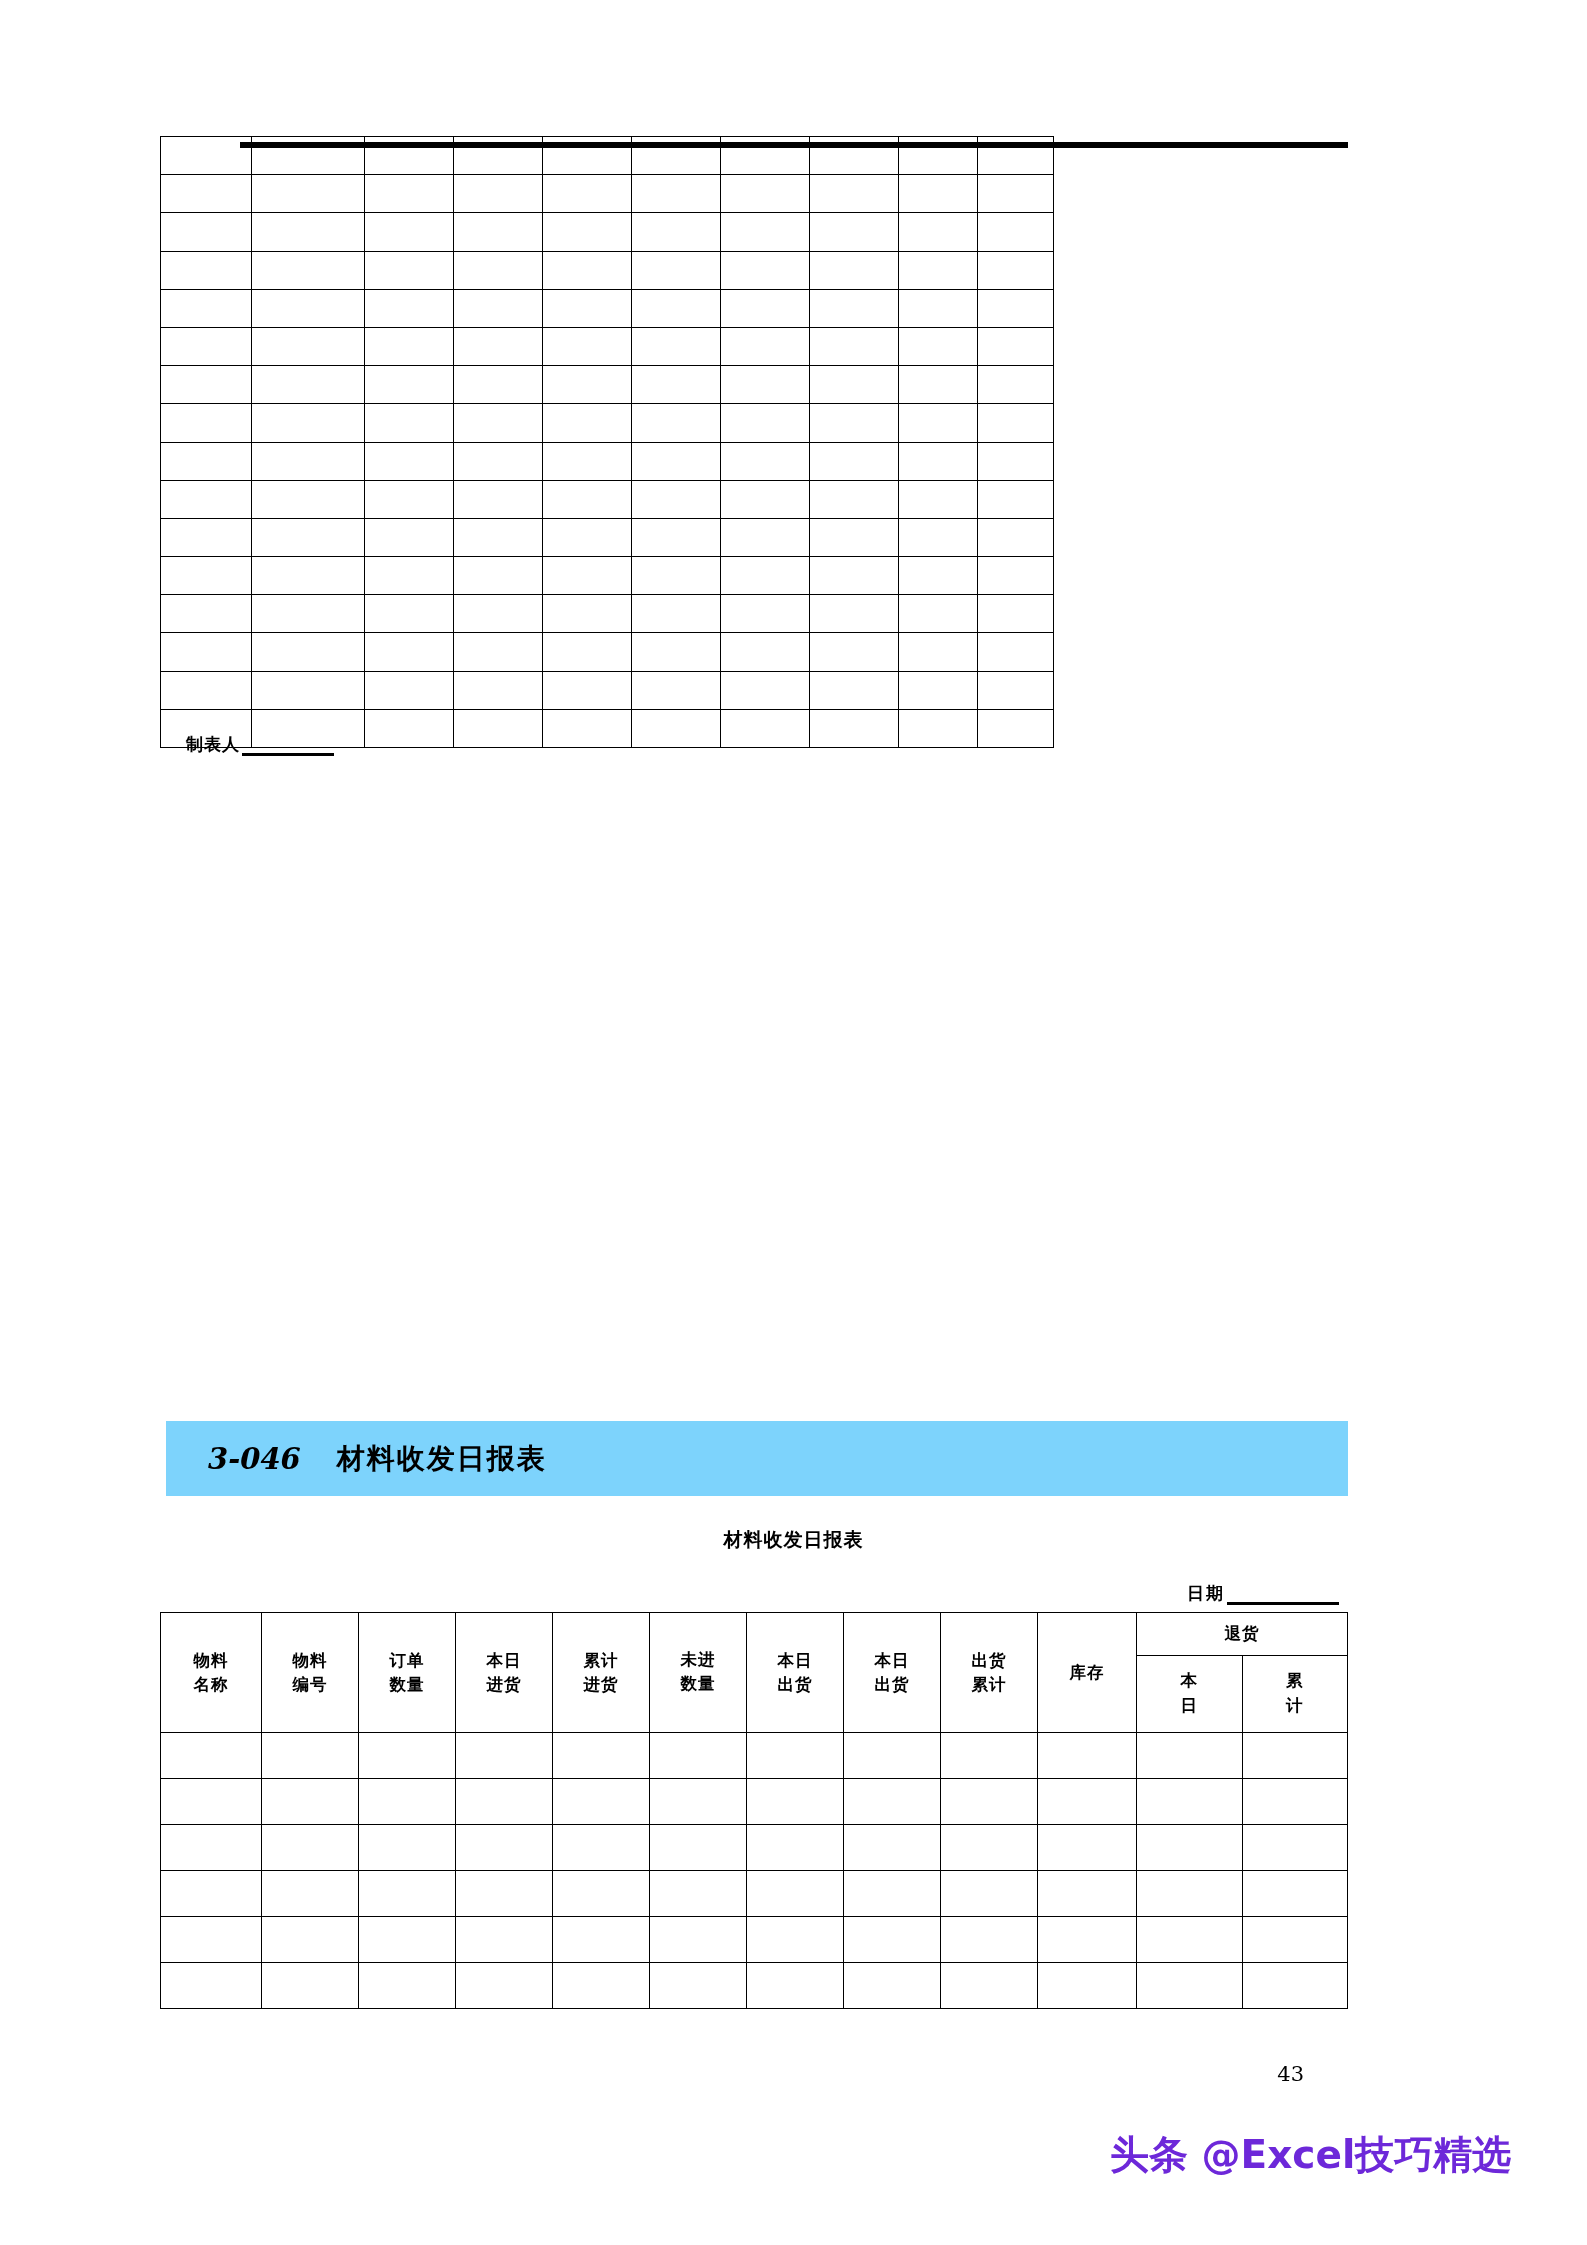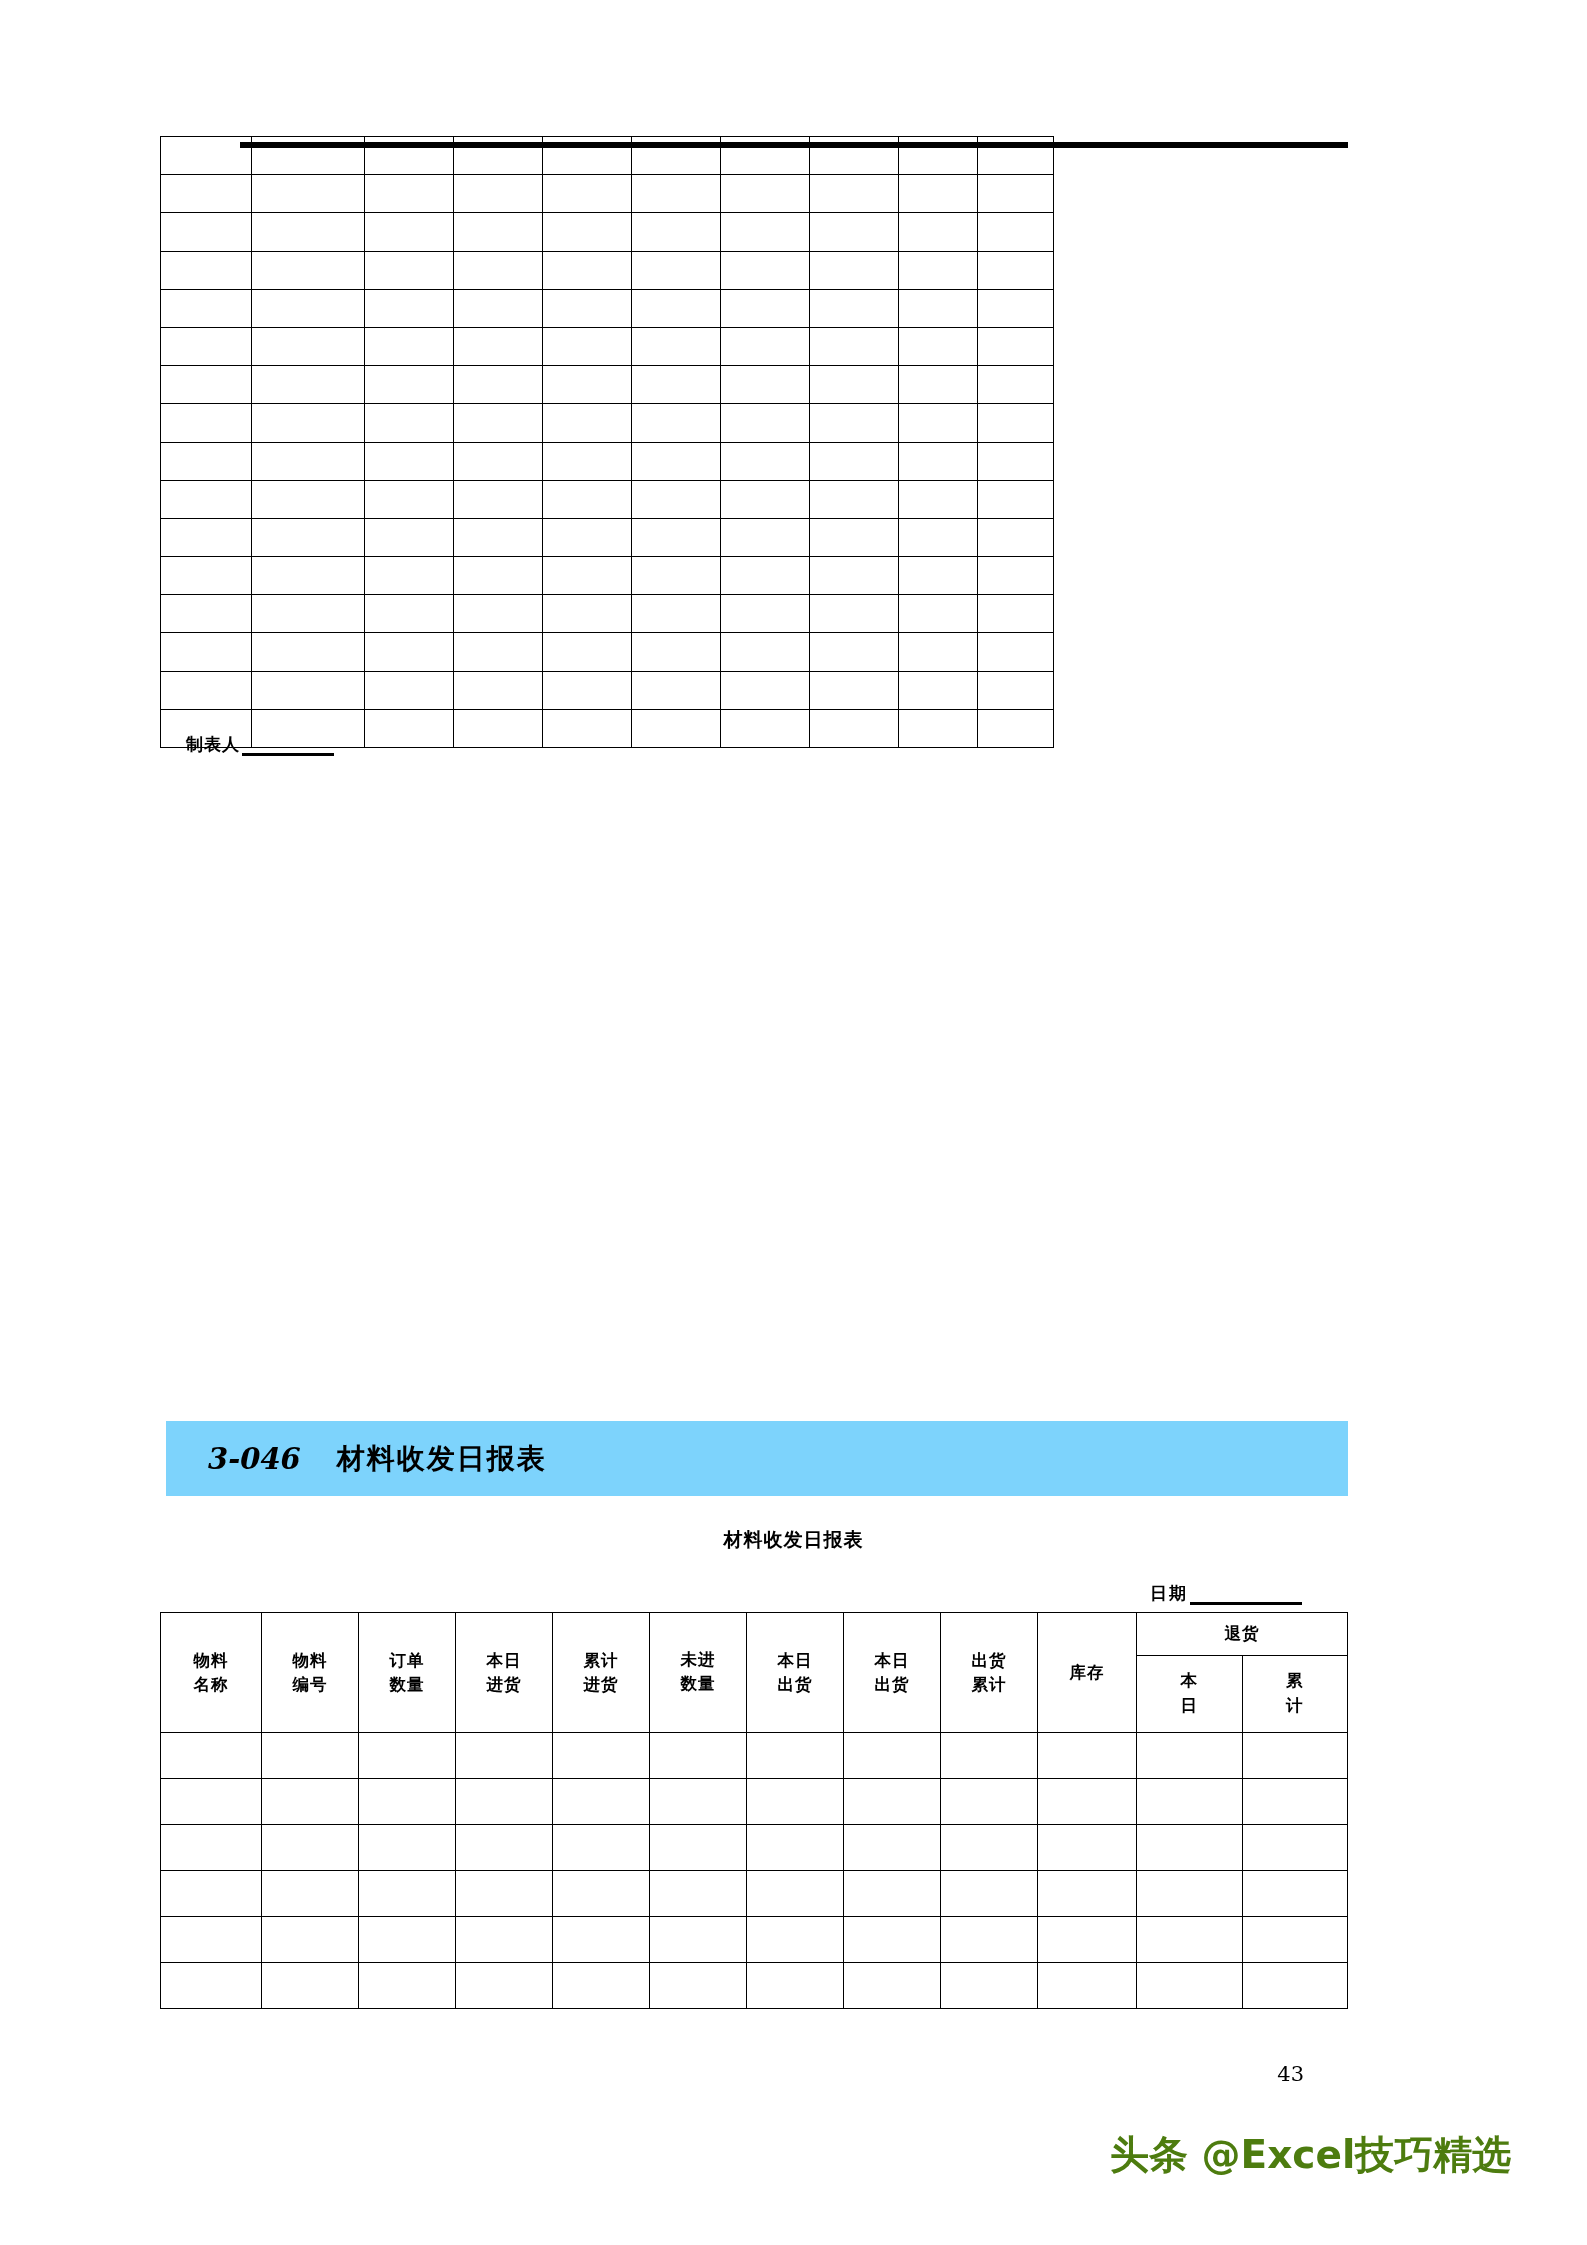--- a/index.html
+++ b/index.html
@@ -113,21 +113,21 @@
     text-align: center;
     font-family: "DejaVu Sans", sans-serif;
     font-weight: bold;
     font-size: 19px;
     letter-spacing: 1px;
   }
 
   
   #date-field {
     position: absolute;
-    left: 1150px;
+    left: 1187px;
     top: 1582px;
     font-size: 17px;
     display: flex;
     align-items: flex-end;
     white-space: nowrap;
     justify-content: space-between;
   }
   #date-field .date-label {
     font-family: "DejaVu Sans", sans-serif;
     font-weight: bold;
@@ -193,21 +193,21 @@
   }
 
   
   #watermark {
     position: absolute;
     left: 1110px;
     top: 2128px;
     font-family: "DejaVu Sans", sans-serif;
     font-size: 39px;
     font-weight: bold;
-    color: #4d7c0f;
+    color: #6d28d9;
     white-space: nowrap;
     letter-spacing: 0px;
     text-shadow: 1px 1px 0 #ffffff, -1px -1px 0 #ffffff;
   }
 </style>
 </head>
 <body>
 
 <div id="page">
 

